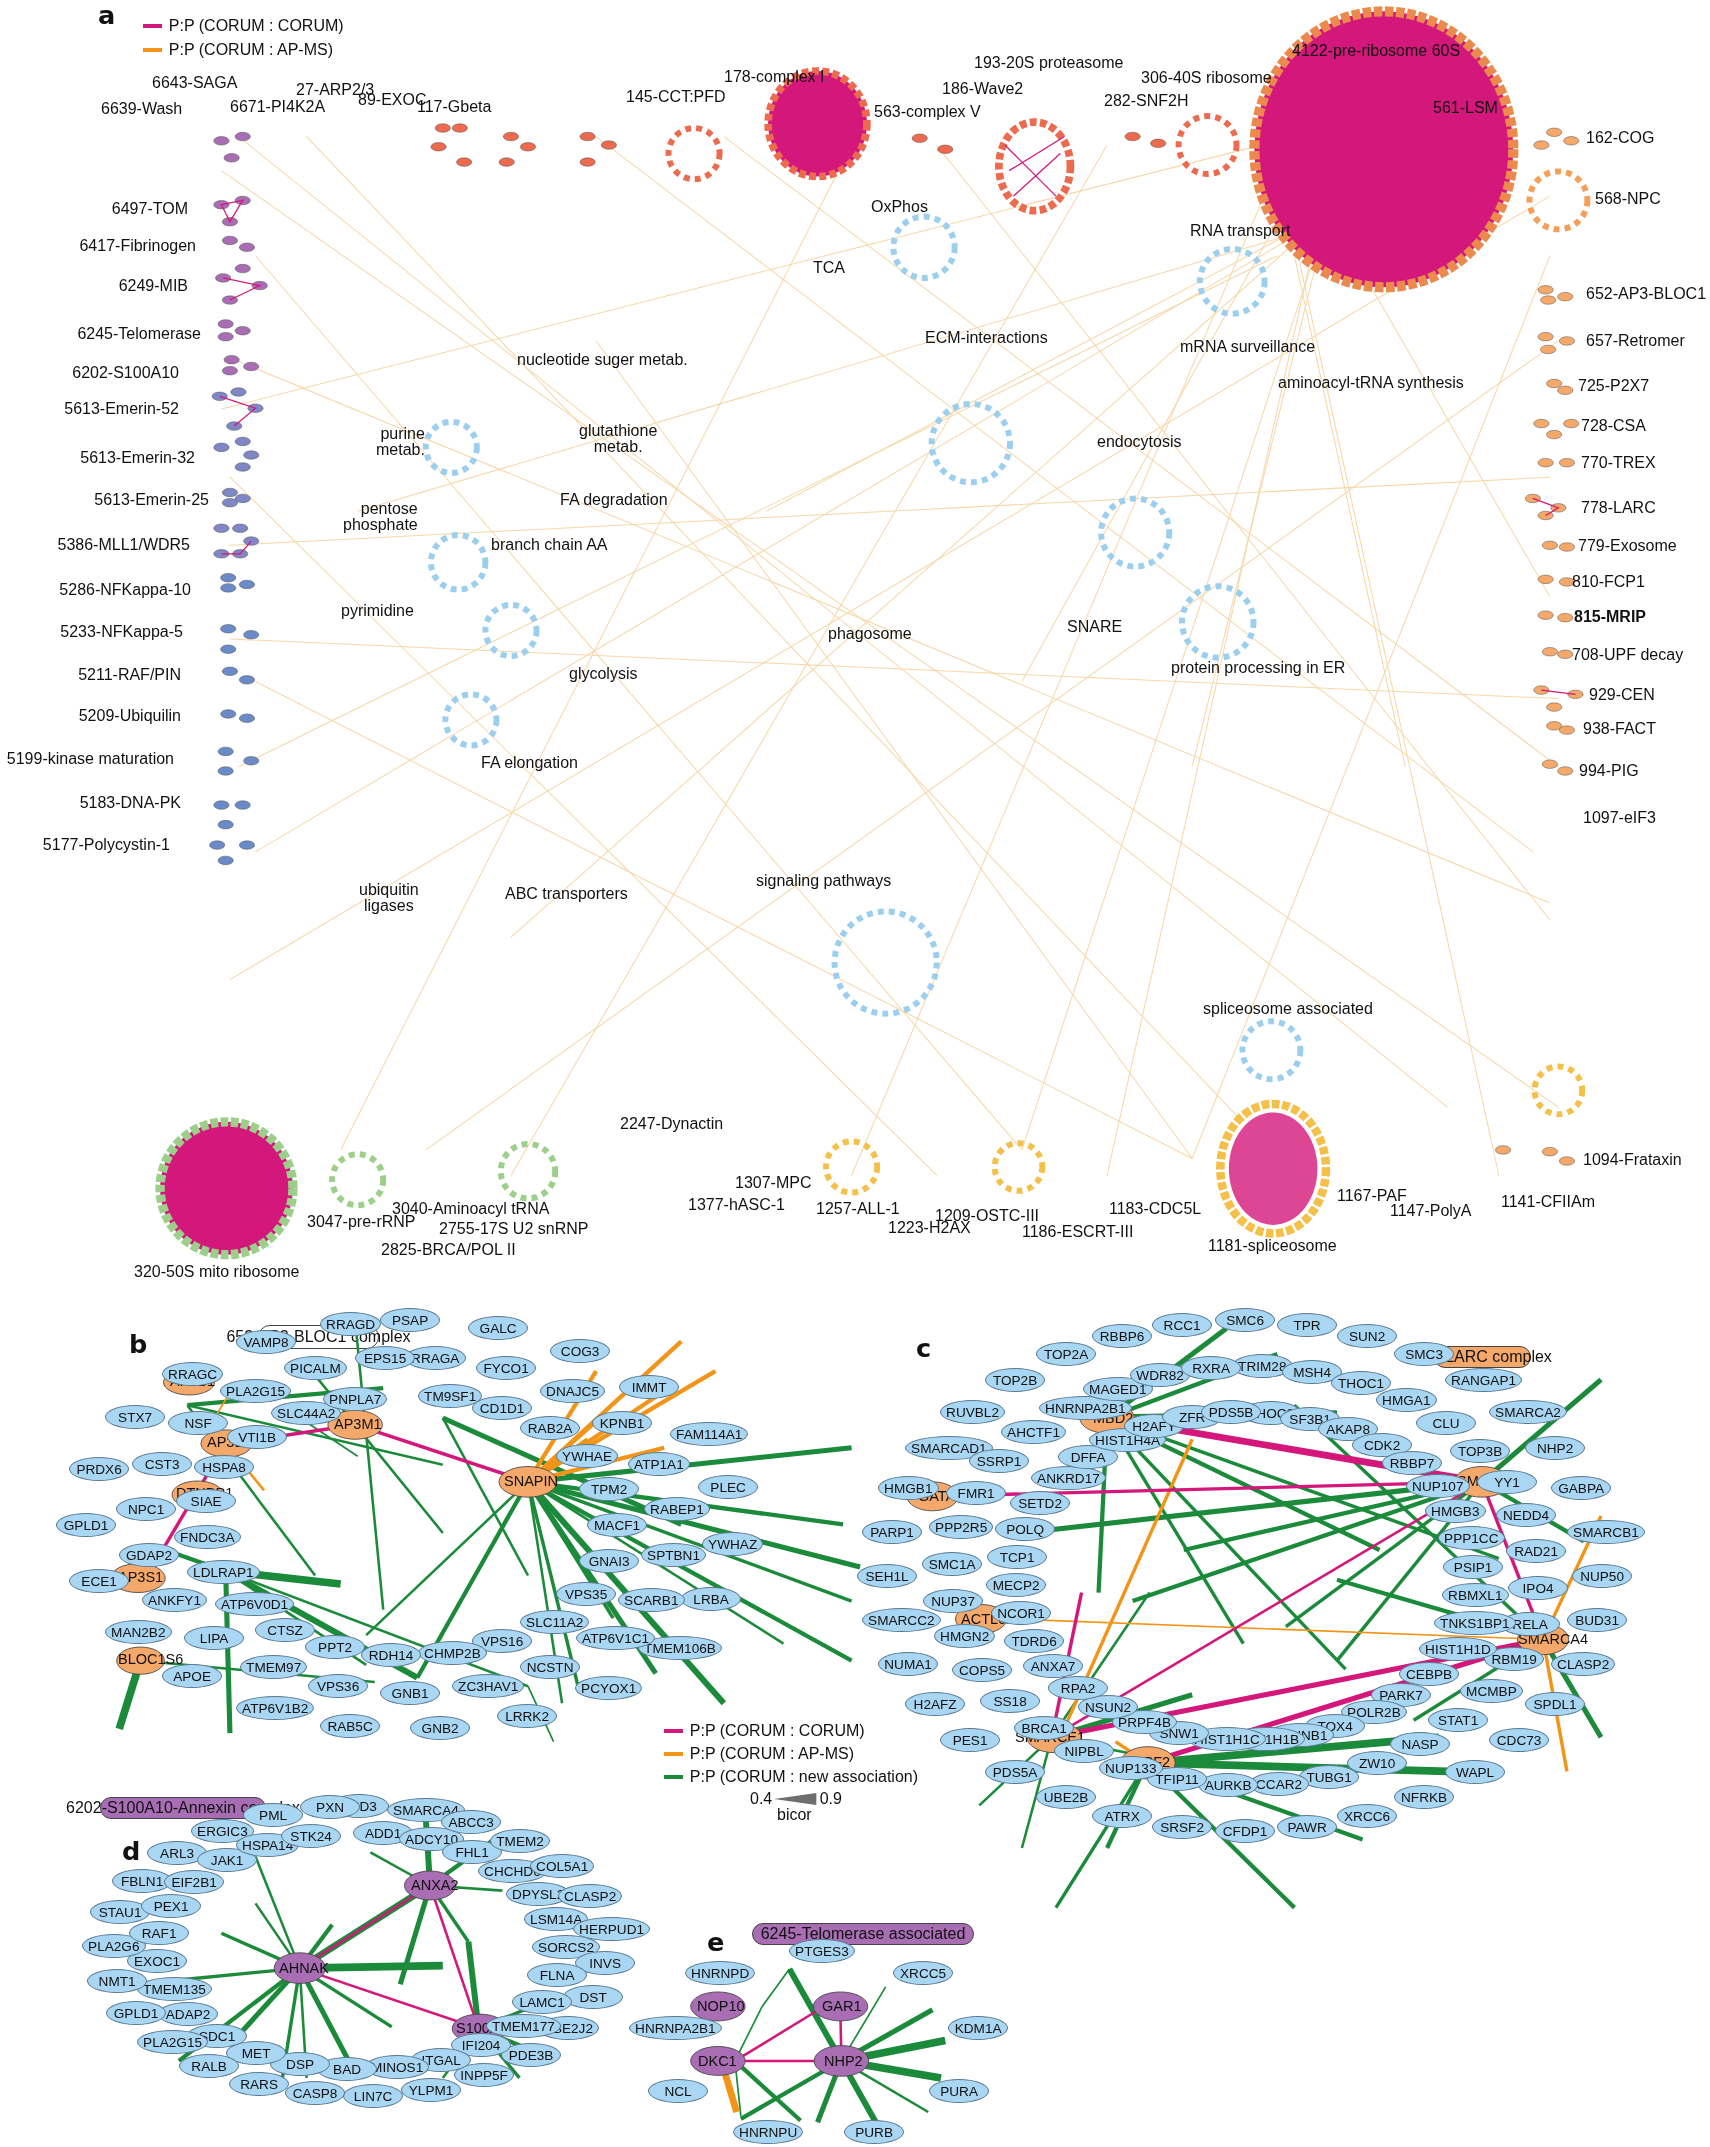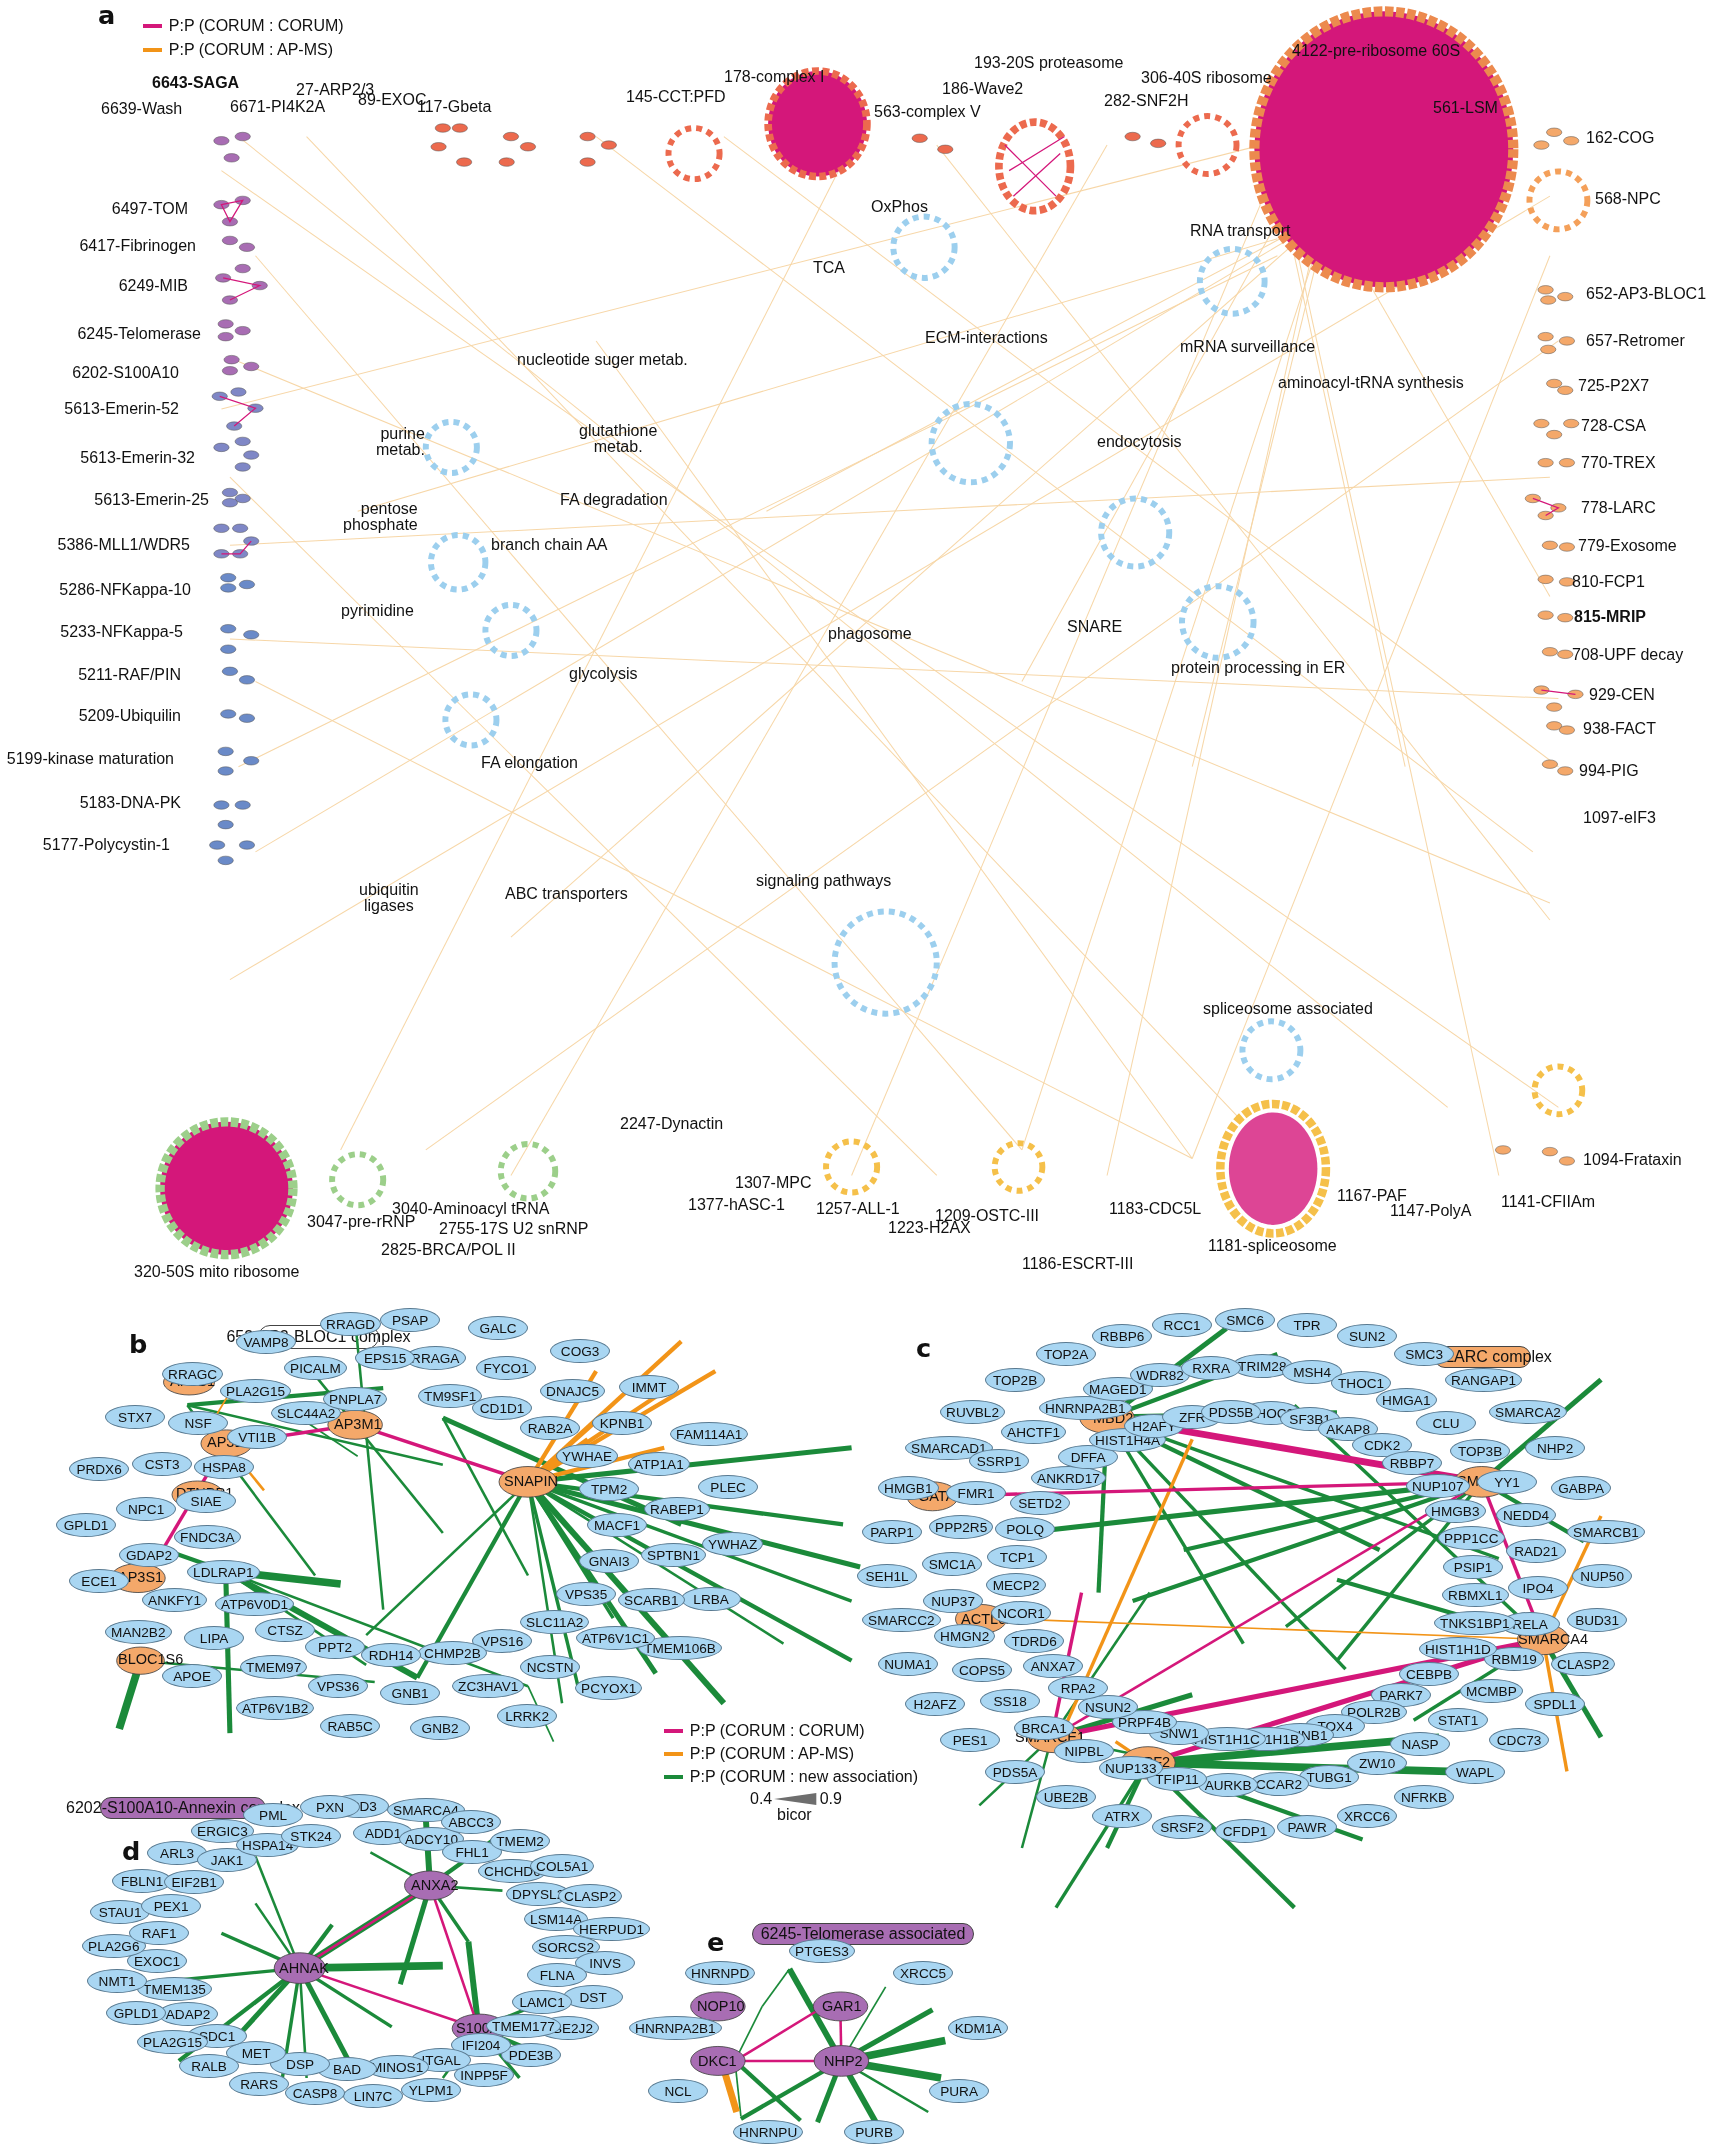--- a/index.html
+++ b/index.html
@@ -227,21 +227,21 @@
     <path d="M260 240 L285 235 L270 260 Z"></path>
       <path d="M262 326 L305 335 L270 352"></path>
     <path d="M258 465 L300 479 L275 500"></path>
       <path d="M260 650 L282 650 L295 635"></path>
     <path d="M1800 585 L1830 596 L1815 605"></path>
       <path d="M1810 810 L1850 815"></path>
   </g>
 </svg>
 
 <div>
-  <div class="lbl" style="left:152px;top:75px;font-weight:bold;">6643-SAGA</div>
+  <div class="lbl" style="left:152px;top:75px;">6643-SAGA</div>
   <div class="lbl" style="left:101px;top:101px;">6639-Wash</div>
   <div class="lbl" style="left:230px;top:99px;">6671-PI4K2A</div>
   <div class="lbl" style="left:296px;top:82px;">27-ARP2/3</div>
   <div class="lbl" style="left:358px;top:92px;">89-EXOC</div>
   <div class="lbl" style="left:417px;top:99px;">117-Gbeta</div>
   <div class="lbl" style="left:626px;top:89px;">145-CCT:PFD</div>
   <div class="lbl" style="left:724px;top:62px;margin-top:7px;">178-complex I</div>
   <div class="lbl" style="left:874px;top:104px;">563-complex V</div>
   <div class="lbl" style="left:942px;top:81px;">186-Wave2</div>
   <div class="lbl" style="left:974px;top:55px;">193-20S proteasome</div>
@@ -290,21 +290,21 @@
   <div class="lbl" style="left:1583px;top:1152px;">1094-Frataxin</div>
 </div>
 
 <div>
   <div class="lbl" style="left:620px;top:1116px;text-align:center;">2247-Dynactin</div>
   <div class="lbl" style="left:735px;top:1175px;">1307-MPC</div>
   <div class="lbl" style="left:688px;top:1197px;">1377-hASC-1</div>
   <div class="lbl" style="left:816px;top:1201px;">1257-ALL-1</div>
   <div class="lbl" style="left:935px;top:1208px;">1209-OSTC-III</div>
   <div class="lbl" style="left:888px;top:1220px;">1223-H2AX</div>
-  <div class="lbl" style="left:1022px;top:1224px;margin-top:32px;">1186-ESCRT-III</div>
+  <div class="lbl" style="left:1022px;top:1224px;">1186-ESCRT-III</div>
   <div class="lbl" style="left:1109px;top:1201px;">1183-CDC5L</div>
   <div class="lbl" style="left:1337px;top:1188px;">1167-PAF</div>
   <div class="lbl" style="left:1390px;top:1203px;">1147-PolyA</div>
   <div class="lbl" style="left:1501px;top:1194px;">1141-CFIIAm</div>
   <div class="lbl" style="left:1208px;top:1238px;">1181-spliceosome</div>
   <div class="lbl" style="left:307px;top:1214px;">3047-pre-rRNP</div>
   <div class="lbl" style="left:392px;top:1201px;">3040-Aminoacyl tRNA</div>
   <div class="lbl" style="left:439px;top:1221px;">2755-17S U2 snRNP</div>
   <div class="lbl" style="left:381px;top:1242px;">2825-BRCA/POL II</div>
   <div class="lbl" style="left:134px;top:1264px;">320-50S mito ribosome</div>

